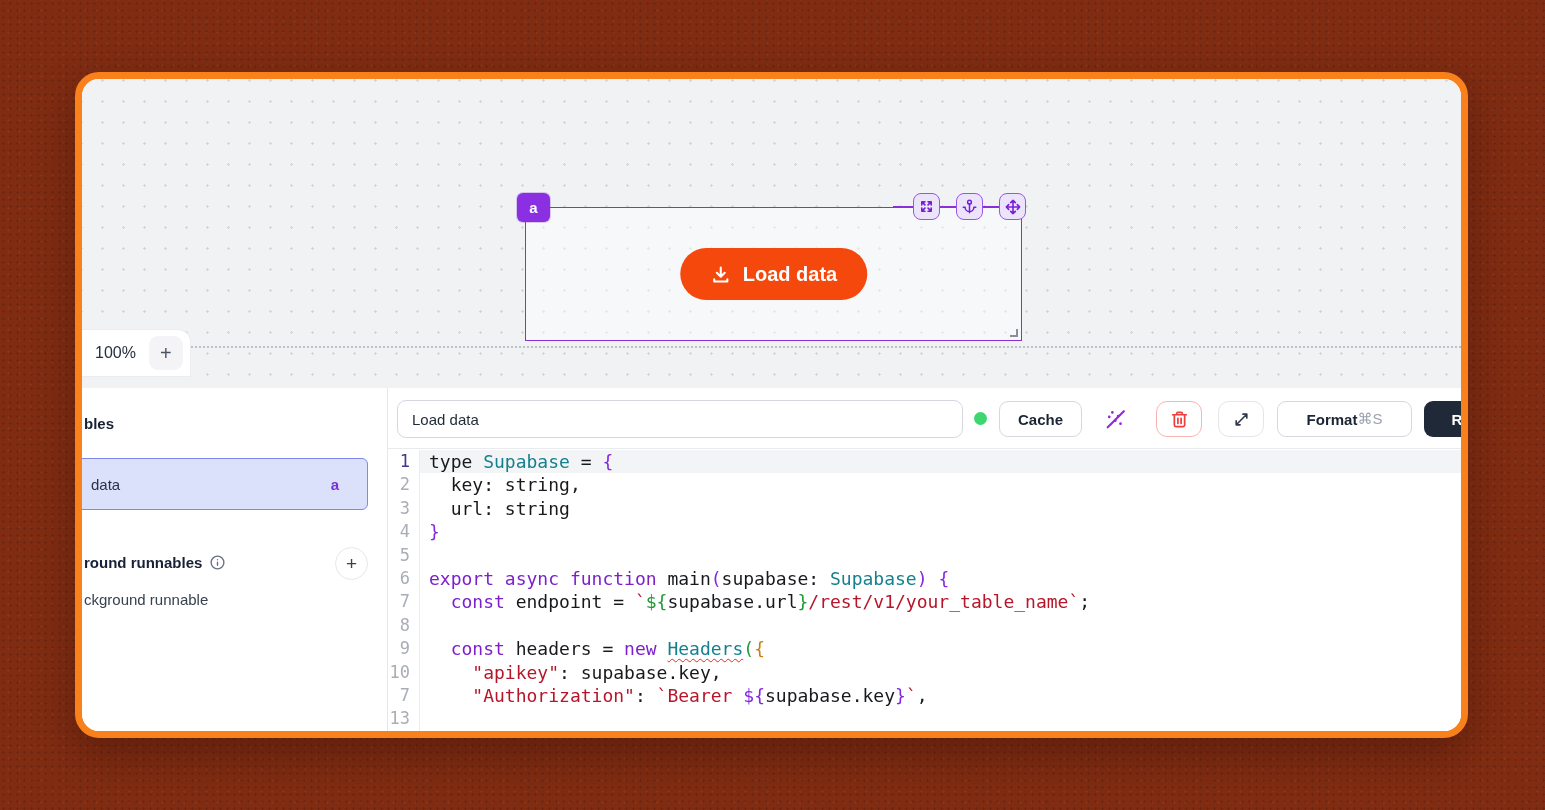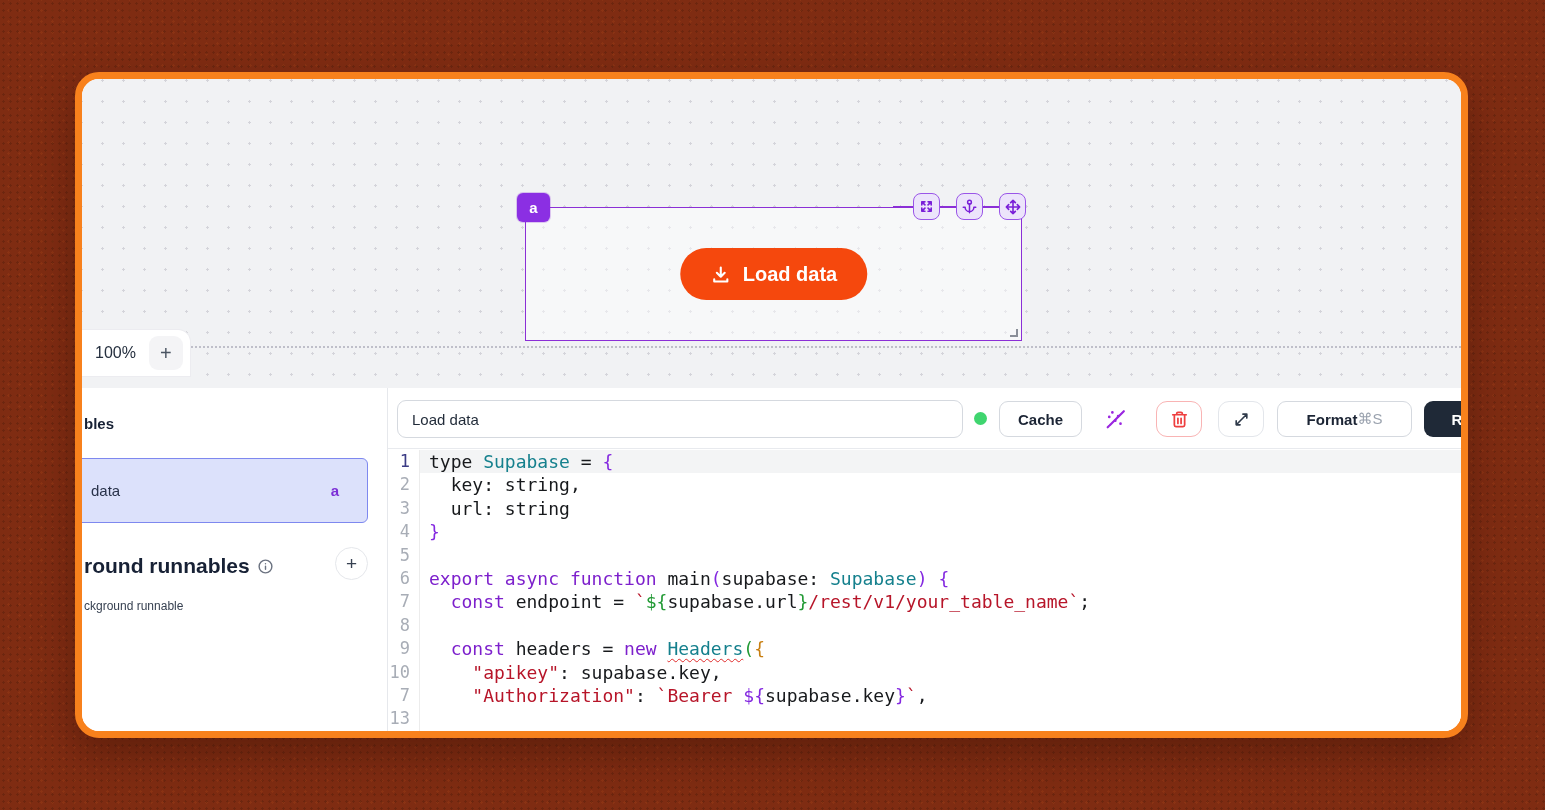--- a/index.html
+++ b/index.html
@@ -68,36 +68,36 @@
     margin-left:13px; width:34px; height:34px; border:none; border-radius:9px;
     background:#f4f4f6; color:#4b5563; font-size:20px; cursor:pointer;
     display:flex; align-items:center; justify-content:center;
     font-family:"Liberation Sans", sans-serif;
   }
   
   .bottom{ flex:1; display:flex; background:#fff; min-height:0; }
   .sidebar{ position:relative; width:306px; flex:none; border-right:1px solid #e6e8ec; }
   .sb-heading{ position:absolute; left:2px; top:27px; font-size:15px; font-weight:bold; color:#172135; }
   .sb-item{
-    position:absolute; left:-10px; top:70px; width:296px; height:65px;
+    position:absolute; left:-10px; top:70px; width:296px; height:52px;
     background:#dce1fb; border:1px solid #7e88ef; border-radius:6px;
     display:flex; align-items:center; cursor:pointer;
   }
   .sb-item-label{ margin-left:18px; font-size:15px; color:#29324a; }
   .sb-item-badge{ margin-left:auto; margin-right:28px; font-size:15px; font-weight:bold; color:#7c2fd6; }
-  .sb-heading2{ position:absolute; left:2px; top:166px; font-size:21px; font-weight:bold; color:#172135;
+  .sb-heading2{ position:absolute; left:2px; top:166px; font-size:15px; font-weight:bold; color:#172135;
     display:flex; align-items:center; gap:7px; }
   .info-icon svg{ stroke:#6b7280; display:block; }
   .sb-add{
     position:absolute; left:253px; top:159px; width:33px; height:33px;
     border-radius:50%; border:1px solid #e5e7eb; background:#fff; color:#374151;
     font-size:19px; cursor:pointer; display:flex; align-items:center; justify-content:center;
     font-family:"Liberation Sans", sans-serif;
   }
-  .sb-bg-item{ position:absolute; left:2px; top:211px; font-size:12px; color:#374151; cursor:pointer; }
+  .sb-bg-item{ position:absolute; left:2px; top:203px; font-size:15px; color:#374151; cursor:pointer; }
   
   .editor-panel{ flex:1; display:flex; flex-direction:column; min-width:0; overflow:visible; }
   .ed-toolbar{
     position:relative; height:61px; flex:none; border-bottom:1px solid #e8eaee;
     display:flex; align-items:center;
   }
   .name-input{
     position:absolute; left:9px; top:12px; width:566px; height:38px;
     border:1px solid #d5d9df; border-radius:9px; padding:0 14px;
     font-size:15px; color:#1f2937; font-family:"Liberation Sans", sans-serif;

